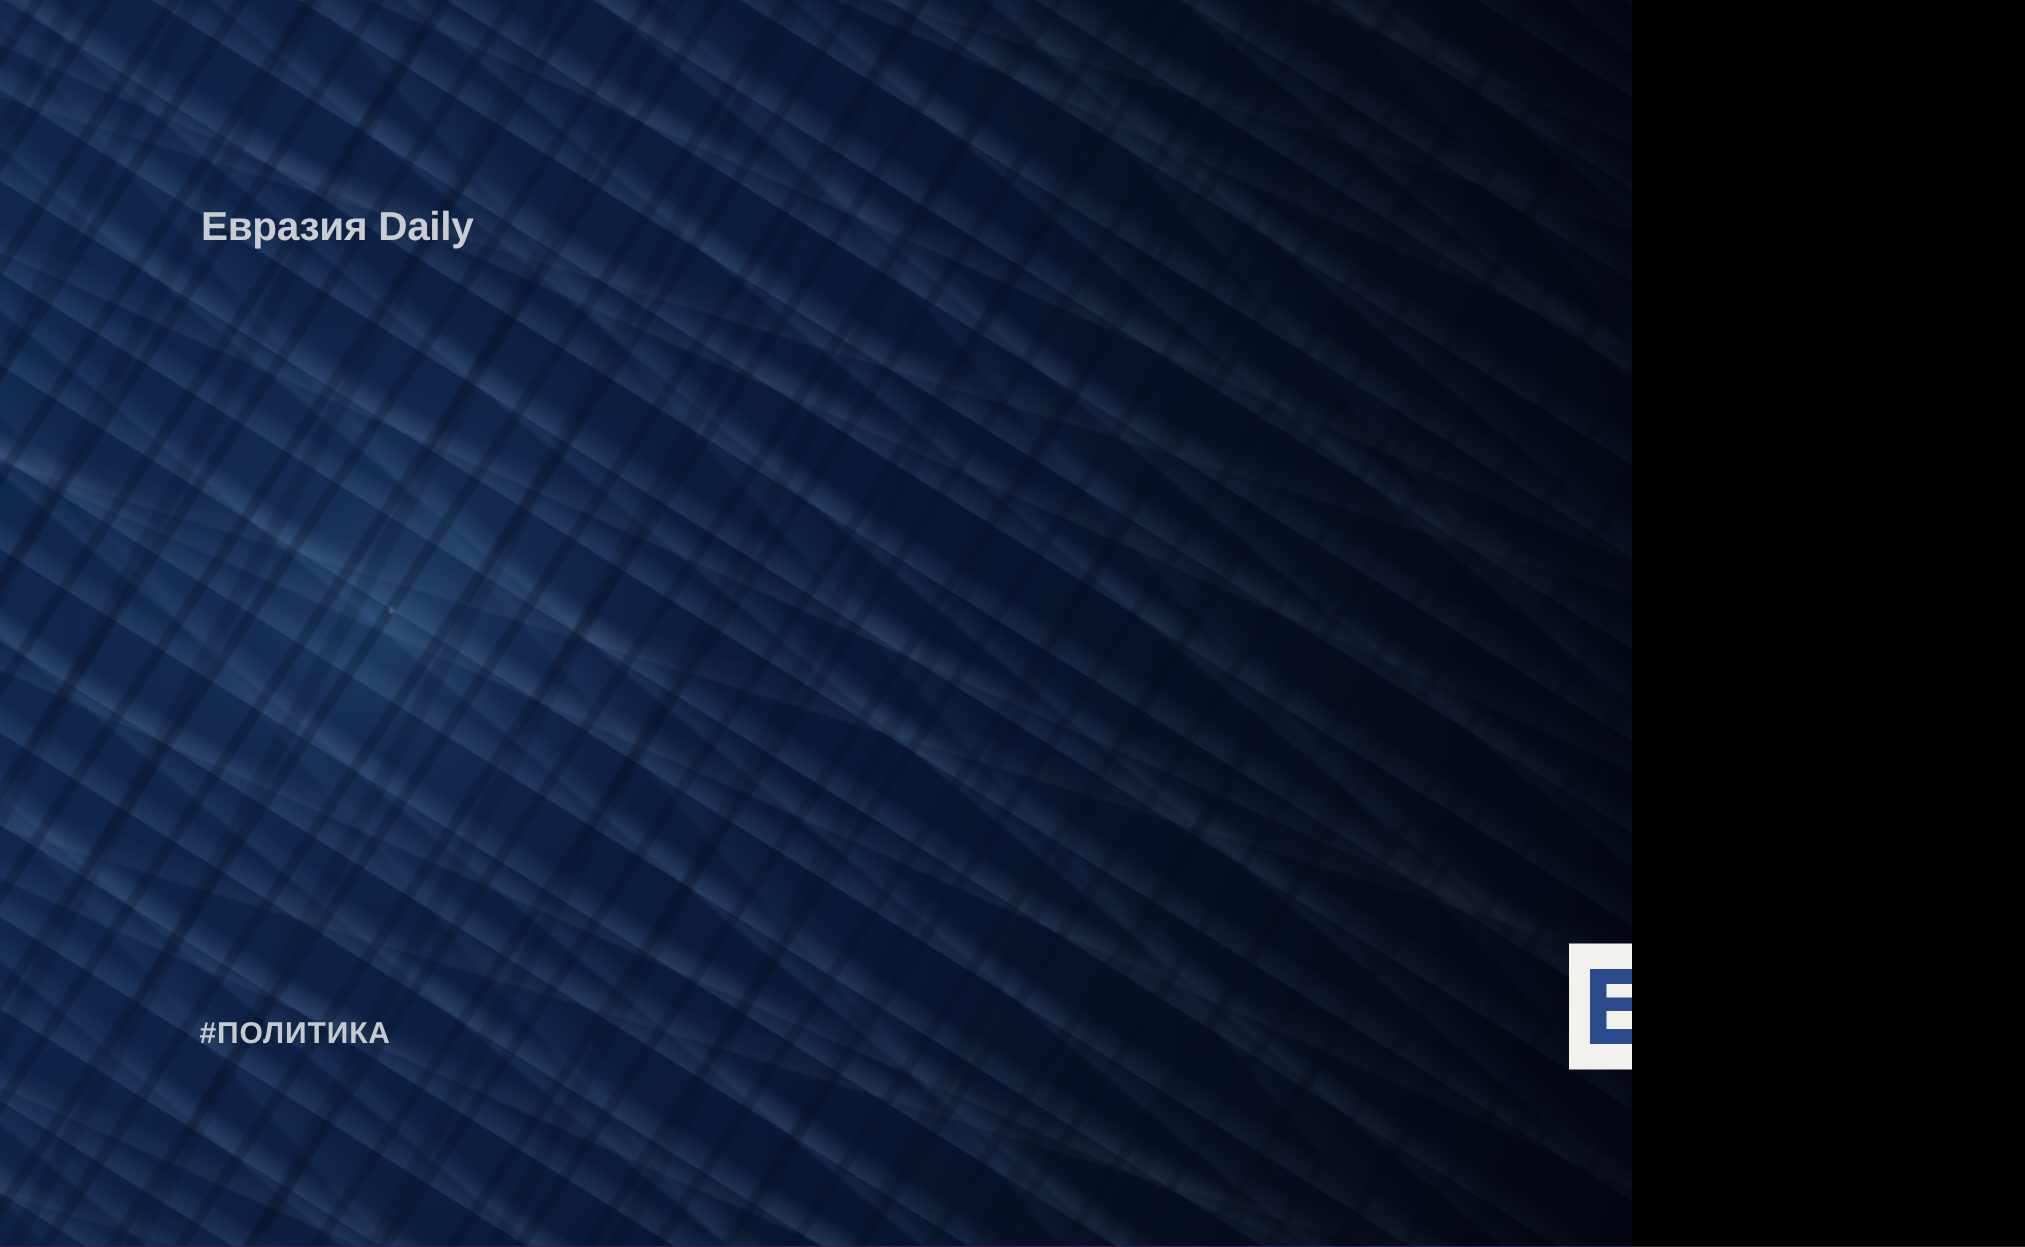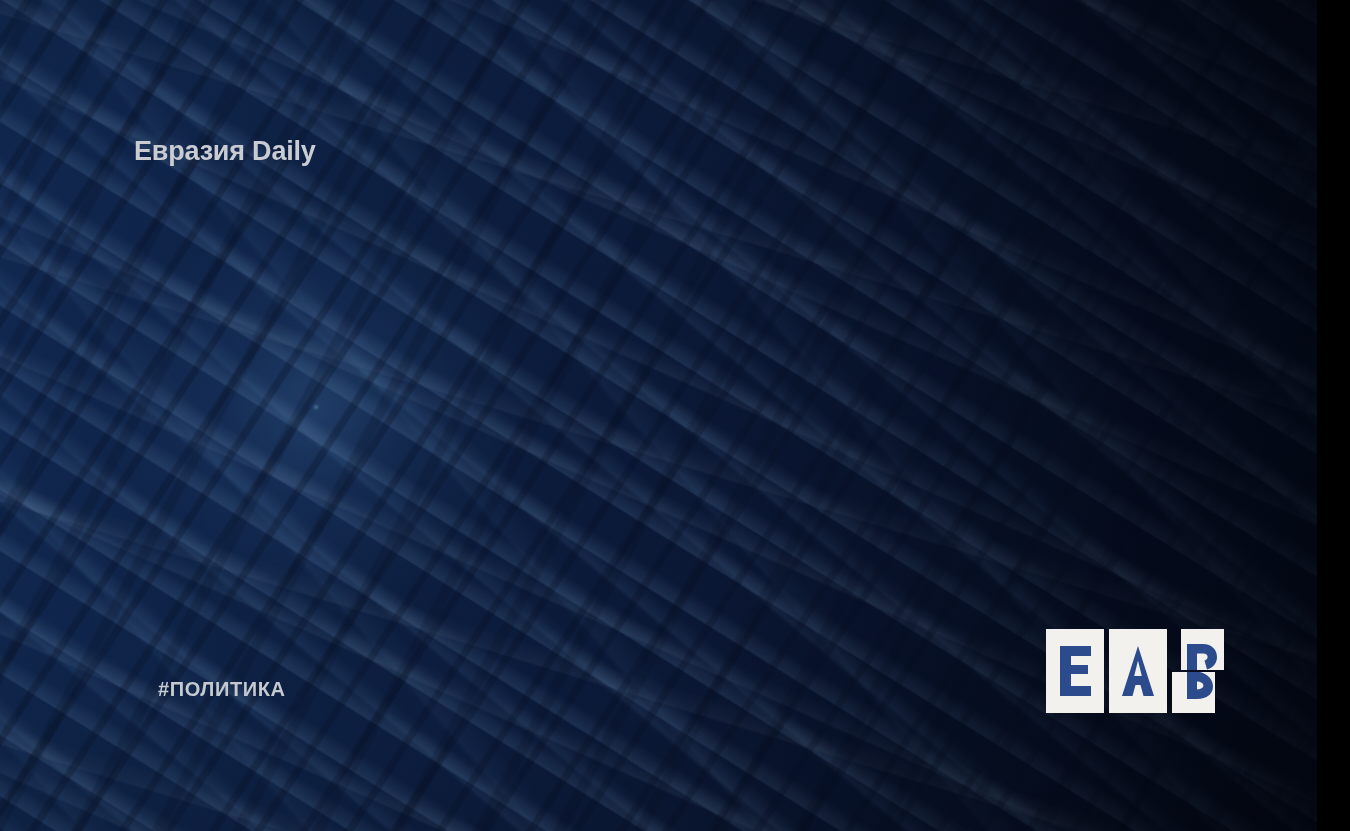--- a/index.html
+++ b/index.html
@@ -6,21 +6,21 @@
     margin: 0;
     padding: 0;
     background: #000;
   }
   body {
     font-family: "Liberation Sans", sans-serif;
   }
 
   #card {
     position: relative;
-    width: 1317px;
+    width: 1088px;
     height: 831px;
     overflow: hidden;
     background: #6d28d9;
   }
 
   
   .bg-layer {
     position: absolute;
     inset: 0;
     pointer-events: none;
@@ -200,21 +200,20 @@
 
   #tag {
     position: absolute;
     left: 133px;
     top: 678px;
     font-size: 20px;
     font-weight: bold;
     letter-spacing: 0.6px;
     color: #c5c9d0;
     white-space: nowrap;
-    margin-left: 25px;
   }
 
   
   #logo {
     position: absolute;
     left: 1046px;
     top: 629px;
     width: 178px;
     height: 84px;
   }

